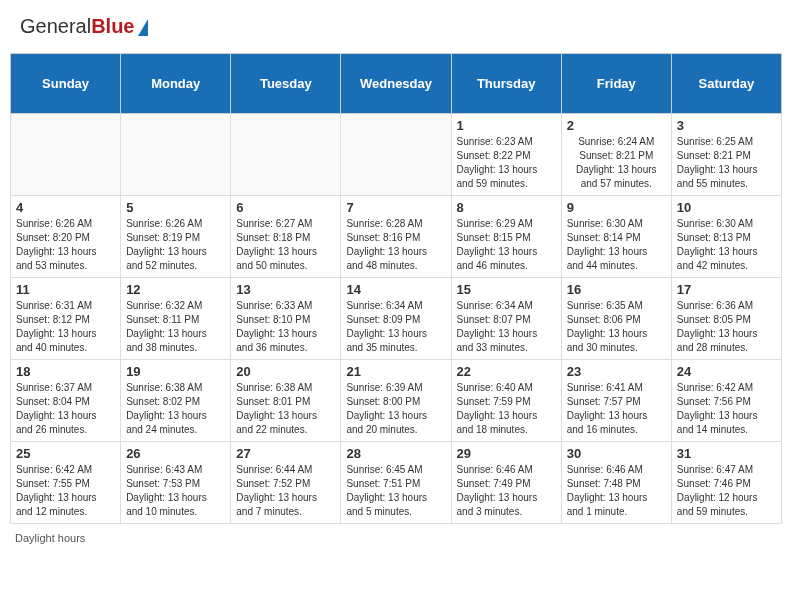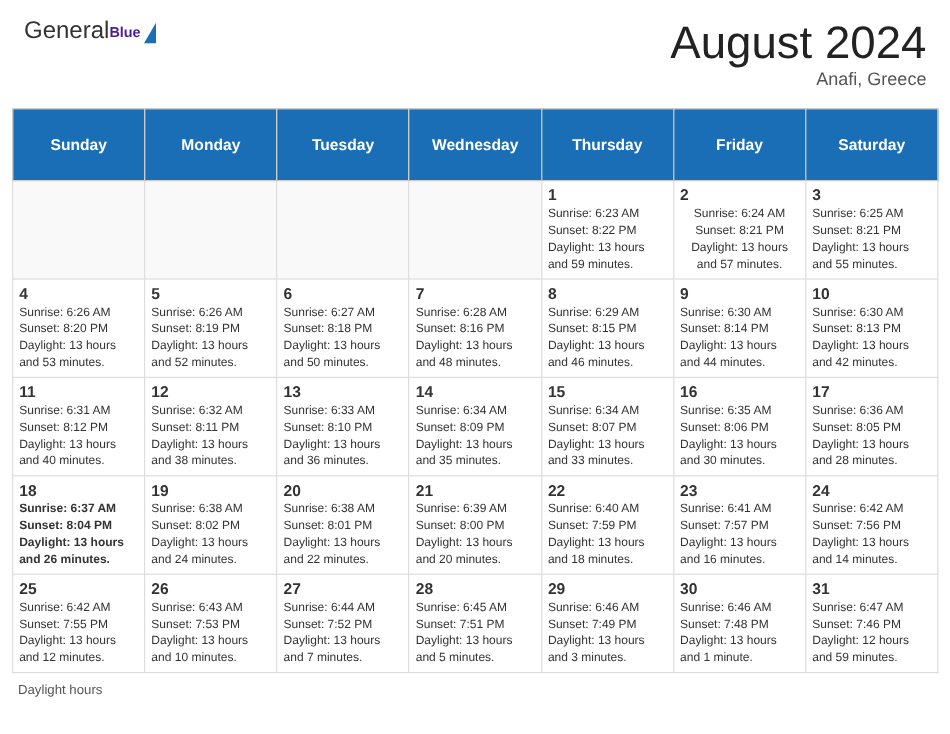--- a/index.html
+++ b/index.html
@@ -79,23 +79,23 @@
     .logo-line1 {
       display: flex;
       align-items: center;
     }
     .general-text {
       font-size: 20px;
       font-weight: normal;
       color: #333;
     }
     .blue-text {
-      font-size: 12px;
+      font-size: 20px;
       font-weight: bold;
-      color: #4c1d95;
+      color: #b91c1c;
     }
     .logo-triangle {
       display: inline-block;
       width: 0;
       height: 0;
       border-left: 10px solid transparent;
       border-right: 0px solid transparent;
       border-bottom: 17px solid #1a6eb5;
       margin-left: 3px;
       margin-bottom: -2px;
@@ -104,24 +104,20 @@
 </head>
 <body>
 
 <div class="header">
   <div class="logo-wrapper">
     <div class="logo-line1">
       <span class="general-text">General</span>
       <span class="blue-text">Blue</span>
       <span class="logo-triangle"></span>
     </div>
-  </div>
-  <div class="title-block">
-    <div class="main-title">August 2024</div>
-    <div class="subtitle">Anafi, Greece</div>
   </div>
 </div>
 
 <table class="calendar">
   <thead>
     <tr>
     <th>Sunday</th>
         <th>Monday</th>
         <th>Tuesday</th>
         <th>Wednesday</th>
@@ -239,21 +235,21 @@
         <td>
           <span class="day-num">17</span>
           <div class="day-info" style="white-space: pre-line;">Sunrise: 6:36 AM
 Sunset: 8:05 PM
 Daylight: 13 hours and 28 minutes.</div>
         </td>
       </tr>
       <tr>
         <td>
           <span class="day-num">18</span>
-          <div class="day-info" style="white-space: pre-line; font-weight: bold;">Sunrise: 6:37 AM
+          <div class="day-info" style="white-space: pre-line;">Sunrise: 6:37 AM
 Sunset: 8:04 PM
 Daylight: 13 hours and 26 minutes.</div>
         </td>
         <td>
           <span class="day-num">19</span>
           <div class="day-info" style="white-space: pre-line;">Sunrise: 6:38 AM
 Sunset: 8:02 PM
 Daylight: 13 hours and 24 minutes.</div>
         </td>
         <td>

